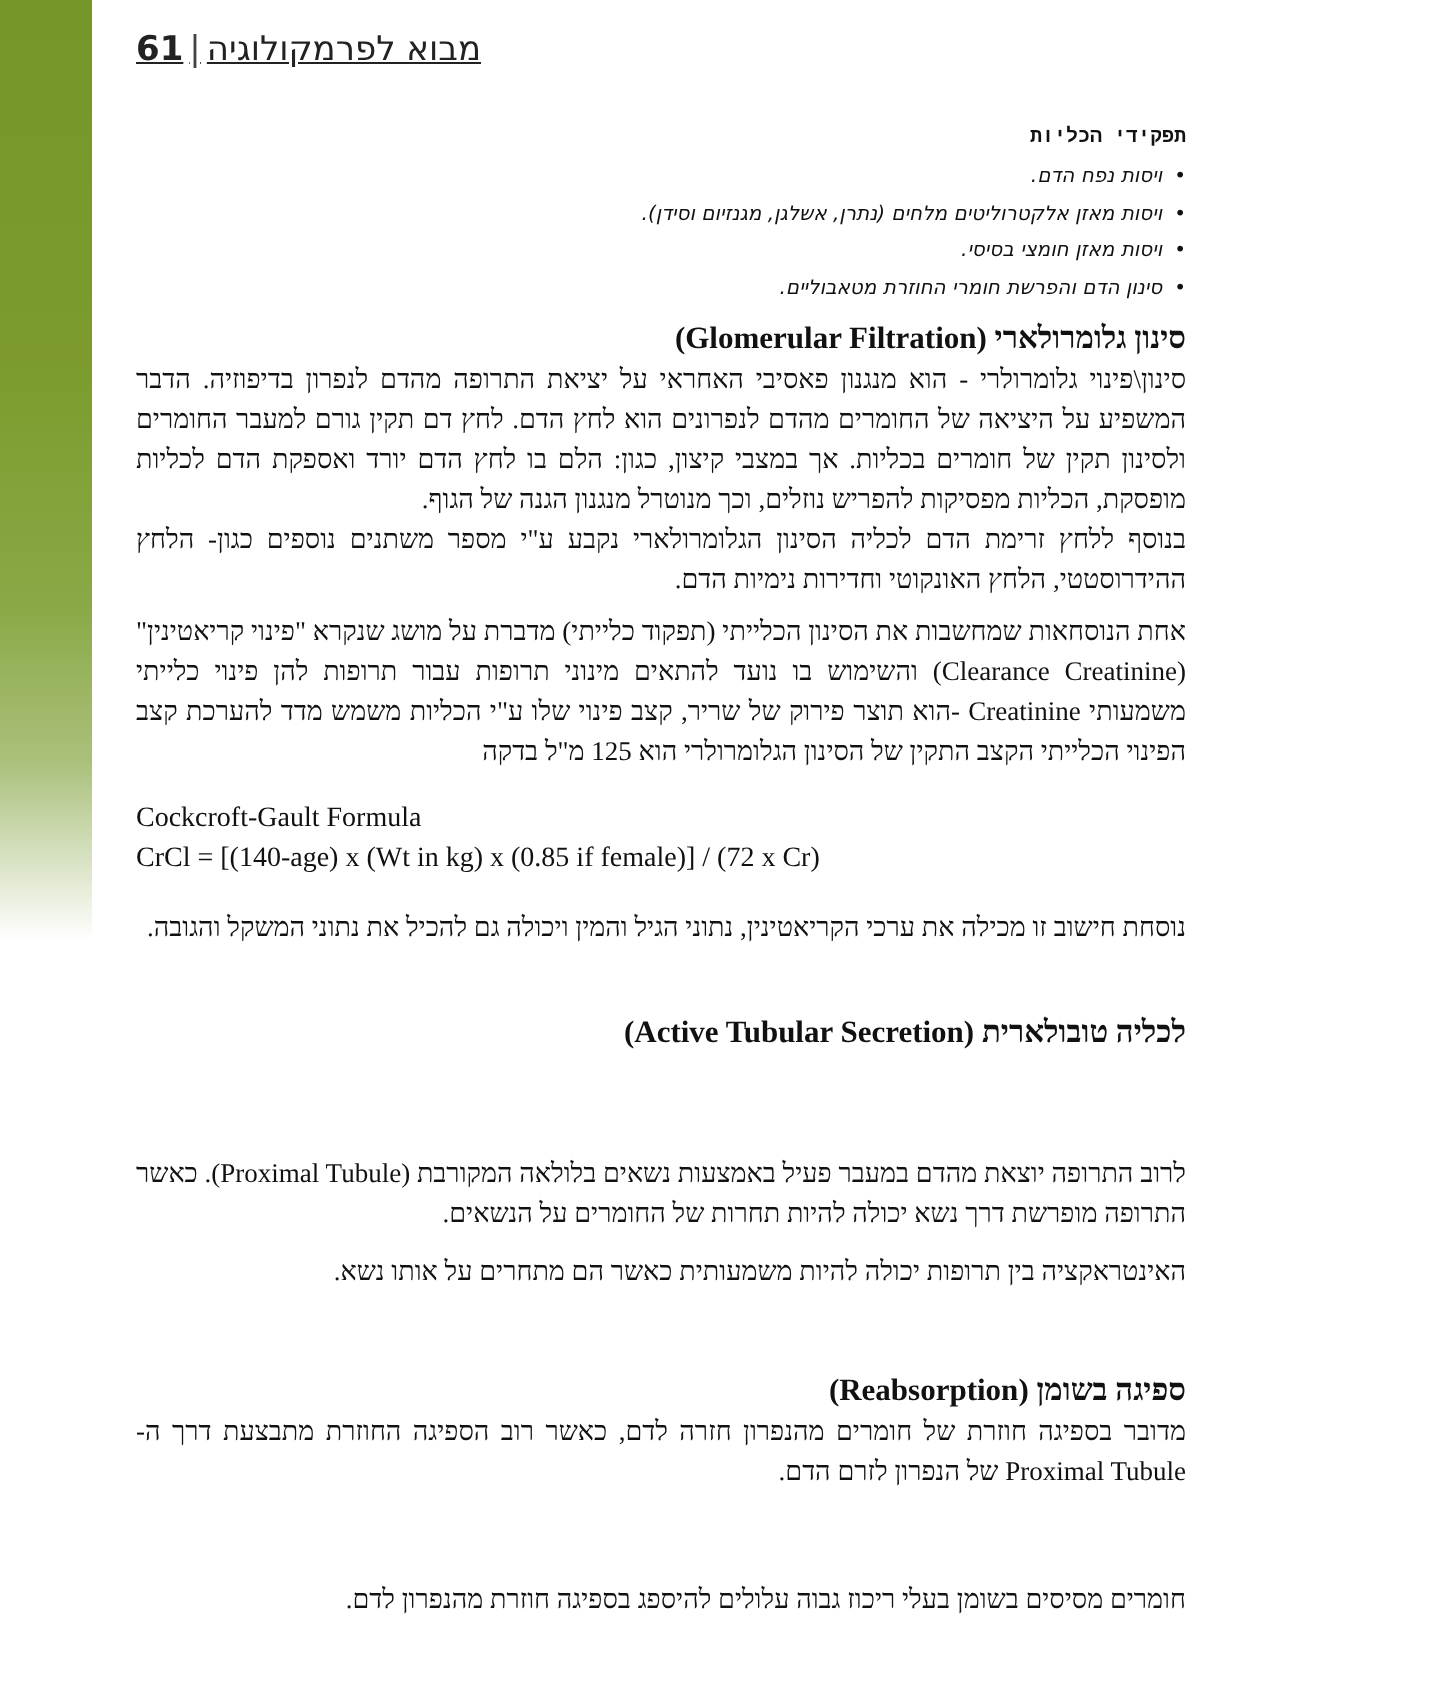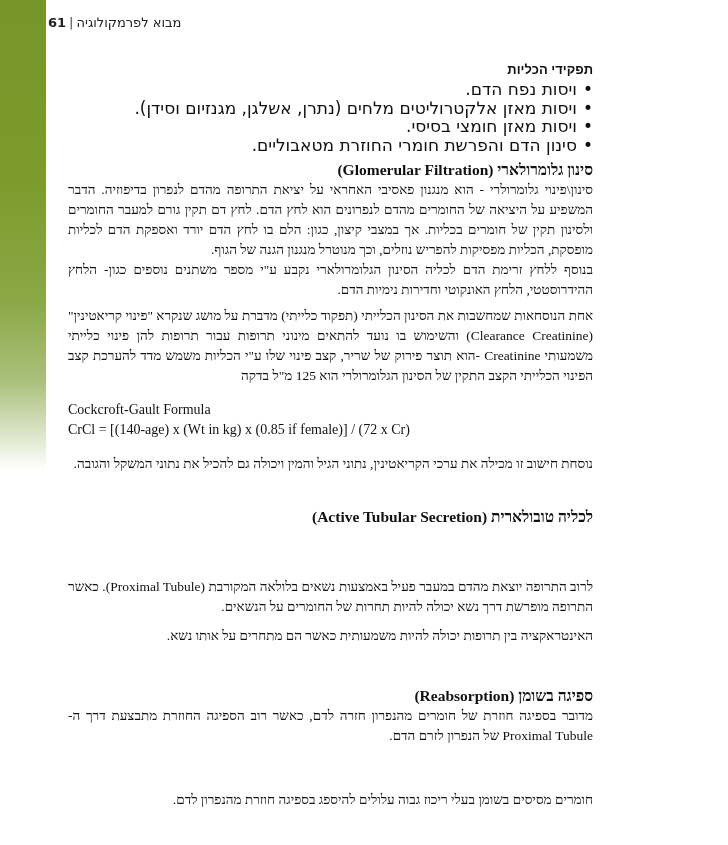--- a/index.html
+++ b/index.html
@@ -5,37 +5,37 @@
   html, body { margin: 0; padding: 0; }
   body {
     width: 728px; height: 845px; position: relative; overflow: hidden;
     background: #ffffff; color: #111;
   }
   .sidebar {
     position: absolute; left: 0; top: 0; width: 46px; height: 845px;
     background: linear-gradient(to bottom, #76962a 0px, #7c9b2c 180px, #8aa845 300px, #a9c07a 380px, #d8e2c3 430px, #ffffff 470px);
   }
   .header {
-    position: absolute; left: 48px; top: 15px;
-    font-family: "DejaVu Sans", sans-serif; font-size: 13px; color: #222;
-    direction: ltr; white-space: nowrap;
+    position: absolute; left: 68px; top: 15px;
+    font-family: "DejaVu Sans", sans-serif; font-size: 17px; color: #222;
+    direction: ltr; white-space: nowrap; text-decoration: underline;
   }
   .header .num { font-weight: bold; }
   .header .sep { margin: 0 3px; color: #444; }
   .content {
     position: absolute; left: 68px; width: 525px; top: 0;
     direction: rtl; text-align: right;
     font-family: "Liberation Serif", serif; font-size: 13.5px; line-height: 20px; color: #111;
   }
   .blk { position: absolute; left: 0; right: 0; }
   h2 {
-    margin: 0; font-family: Liberation Sans, sans-serif; font-weight: bold; font-size: 13px; line-height: 20px;
+    margin: 0; font-family: Liberation Mono, monospace; font-weight: bold; font-size: 10px; line-height: 20px;
   }
   h2.serif { font-family: "Liberation Serif", serif; font-size: 15.5px; text-align: right; }
-  ul.bullets { list-style: none; margin: 0; padding: 0; font-family: "DejaVu Sans", sans-serif; font-size: 17px; line-height: 18.5px; }
+  ul.bullets { list-style: none; margin: 0; padding: 0; font-family: "DejaVu Sans", sans-serif; font-size: 10px; line-height: 18.5px; font-style: italic; }
   ul.bullets li::before { content: "•"; margin-left: 6px; }
   p { margin: 0; text-align: justify; text-align-last: right; }
   .formula { direction: ltr; text-align: left; font-family: "Liberation Serif", serif; font-size: 14px; line-height: 20px; }
 </style>
 </head>
 <body>
 
 <div class="sidebar"></div>
 
 <div class="header">

